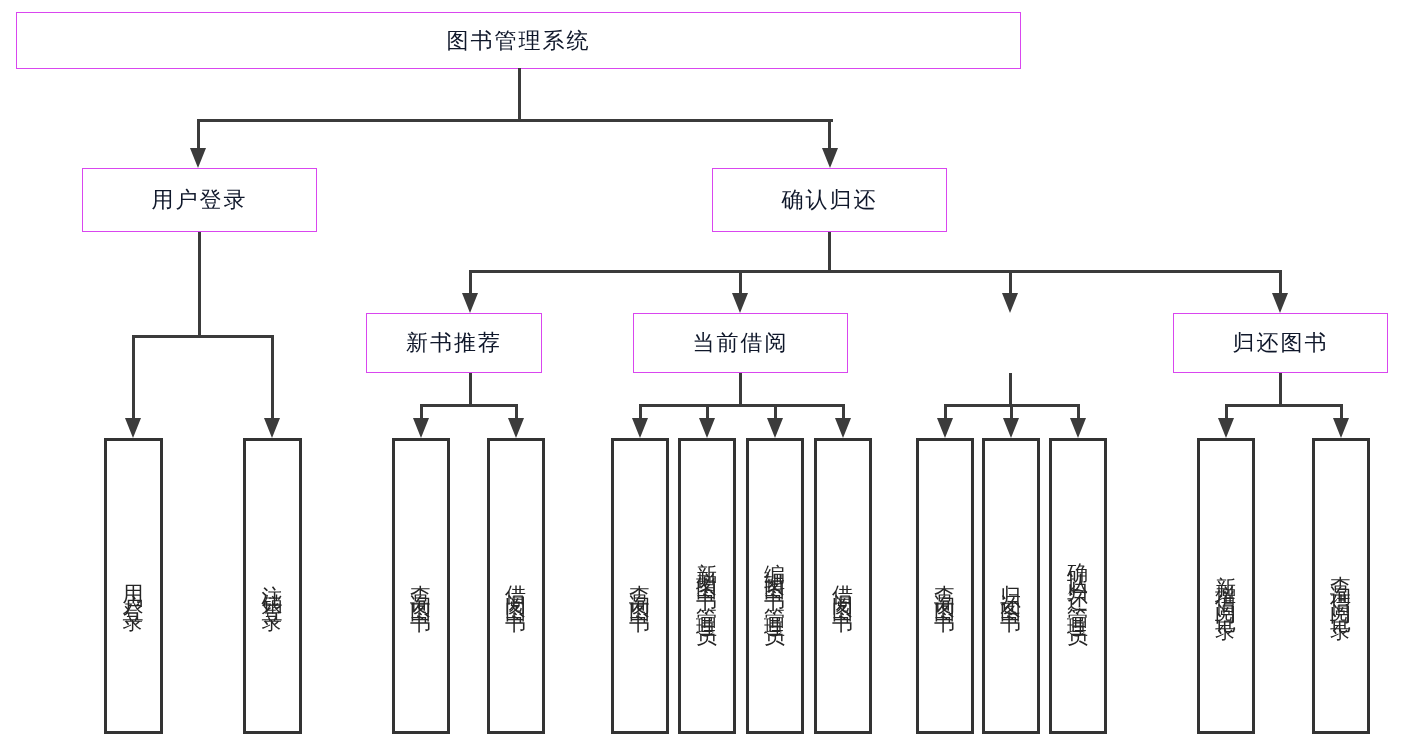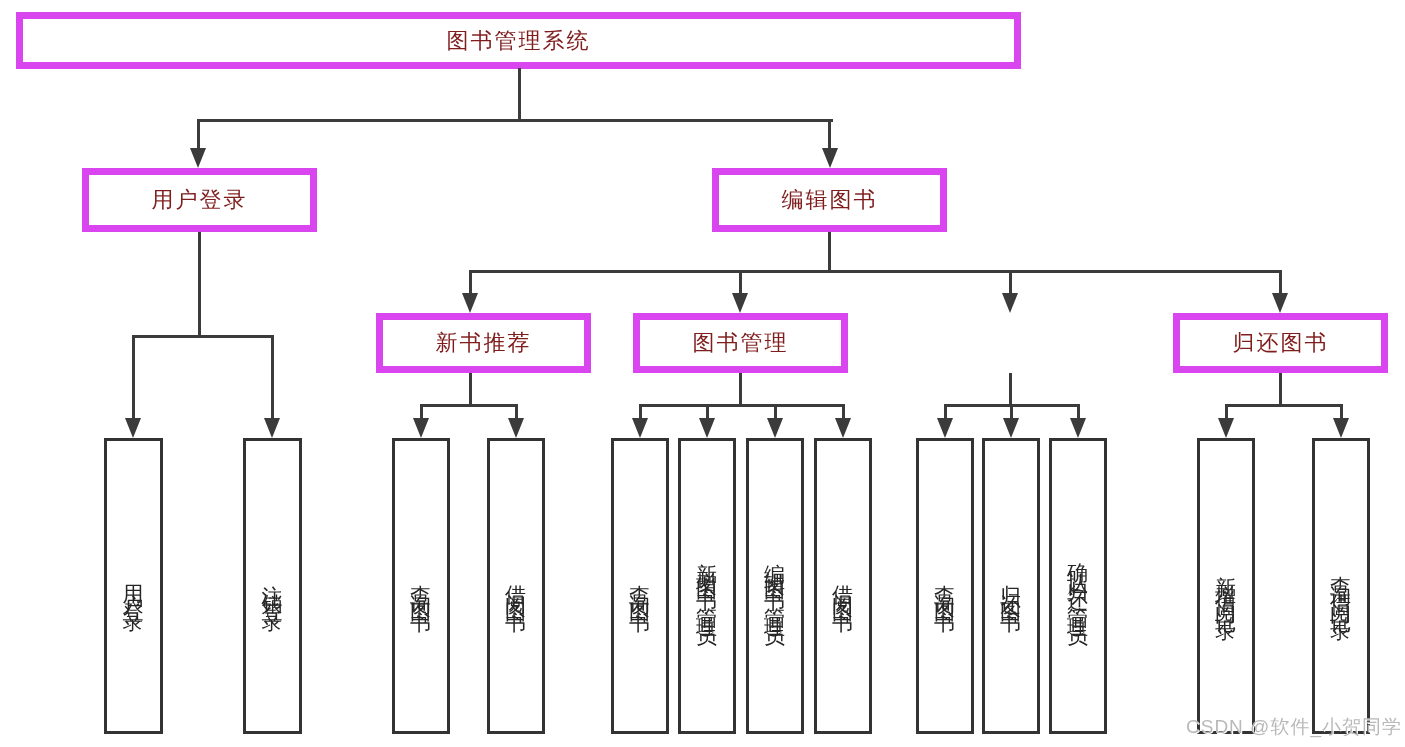--- a/index.html
+++ b/index.html
@@ -13,25 +13,25 @@
     height: 747px;
     background: #ffffff;
     font-family: "Liberation Sans", sans-serif;
     overflow: hidden;
   }
   
   .box {
     position: absolute;
     box-sizing: border-box;
     background: #ffffff;
-    border: 7px solid #d946ef;
+    border: 1px solid #d946ef;
     display: flex;
     align-items: center;
     justify-content: center;
-    color: #7f1d1d;
+    color: #0f172a;
     font-size: 22px;
     letter-spacing: 2px;
     white-space: nowrap;
   }
   .vbox {
     position: absolute;
     box-sizing: border-box;
     background: #ffffff;
     border: 3px solid #333333;
     display: flex;
@@ -92,46 +92,46 @@
   <div class="hline" style="left:197px;top:119px;width:636px"></div>
   <div class="vline" style="left:197px;top:119px;height:33px"></div>
   <div class="arrowhead" style="left:190px;top:148px"></div>
   <div class="vline" style="left:828px;top:119px;height:33px"></div>
   <div class="arrowhead" style="left:822px;top:148px"></div>
 
   <div class="box" style="left:82px;top:168px;width:235px;height:64px">
     <span>用户登录</span>
   </div>
   <div class="box" style="left:712px;top:168px;width:235px;height:64px">
-    <span>编辑图书</span>
+    <span>确认归还</span>
   </div>
 
   <div class="vline" style="left:198px;top:232px;height:106px"></div>
   <div class="hline" style="left:132px;top:335px;width:142px"></div>
   <div class="vline" style="left:132px;top:335px;height:87px"></div>
   <div class="arrowhead" style="left:125px;top:418px"></div>
   <div class="vline" style="left:271px;top:335px;height:87px"></div>
   <div class="arrowhead" style="left:264px;top:418px"></div>
 
   <div class="vline" style="left:828px;top:232px;height:41px"></div>
   <div class="hline" style="left:469px;top:270px;width:813px"></div>
   <div class="vline" style="left:469px;top:270px;height:27px"></div>
   <div class="arrowhead" style="left:462px;top:293px"></div>
   <div class="vline" style="left:739px;top:270px;height:27px"></div>
   <div class="arrowhead" style="left:732px;top:293px"></div>
   <div class="vline" style="left:1009px;top:270px;height:27px"></div>
   <div class="arrowhead" style="left:1002px;top:293px"></div>
   <div class="vline" style="left:1279px;top:270px;height:27px"></div>
   <div class="arrowhead" style="left:1272px;top:293px"></div>
 
-  <div class="box" style="left:376px;top:313px;width:215px;height:60px">
+  <div class="box" style="left:366px;top:313px;width:176px;height:60px">
     <span>新书推荐</span>
   </div>
   <div class="box" style="left:633px;top:313px;width:215px;height:60px">
-    <span>图书管理</span>
+    <span>当前借阅</span>
   </div>
   <div class="box" style="left:1173px;top:313px;width:215px;height:60px">
     <span>归还图书</span>
   </div>
 
   <div class="vline" style="left:469px;top:373px;height:34px"></div>
   <div class="hline" style="left:420px;top:404px;width:98px"></div>
   <div class="vline" style="left:420px;top:404px;height:18px"></div>
   <div class="arrowhead" style="left:413px;top:418px"></div>
   <div class="vline" style="left:515px;top:404px;height:18px"></div>
@@ -201,15 +201,14 @@
     <span>确认归还（管理员）</span>
   </div>
 
   <div class="vbox" style="left:1197px;top:438px;width:58px;height:296px">
     <span>新增借阅记录</span>
   </div>
   <div class="vbox" style="left:1312px;top:438px;width:58px;height:296px">
     <span>查询借阅记录</span>
   </div>
 
-  <div class="watermark">CSDN @软件_小贺同学</div>
 
 </div>
 
 </body></html>

